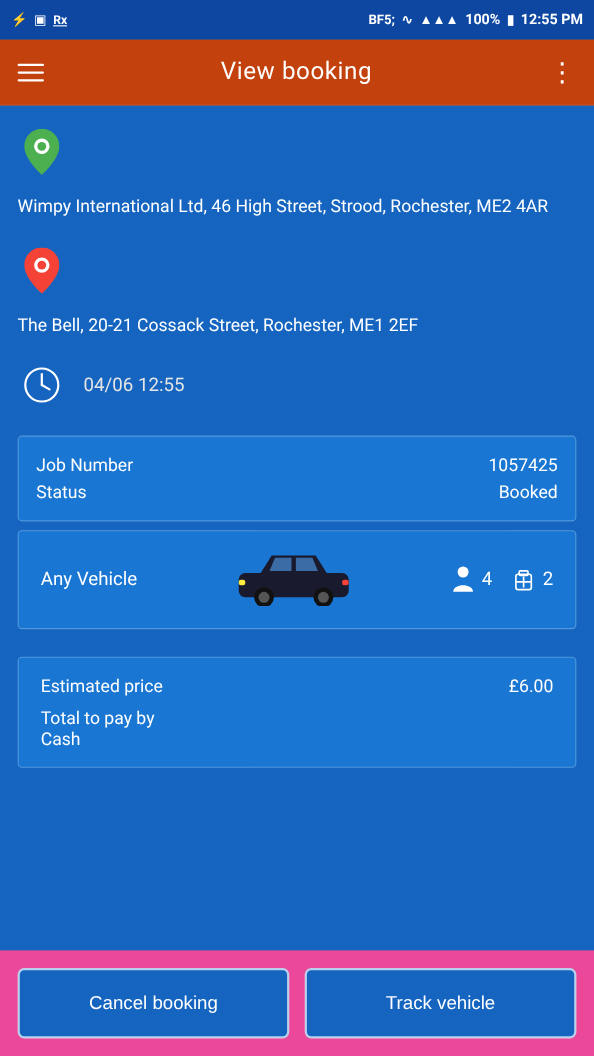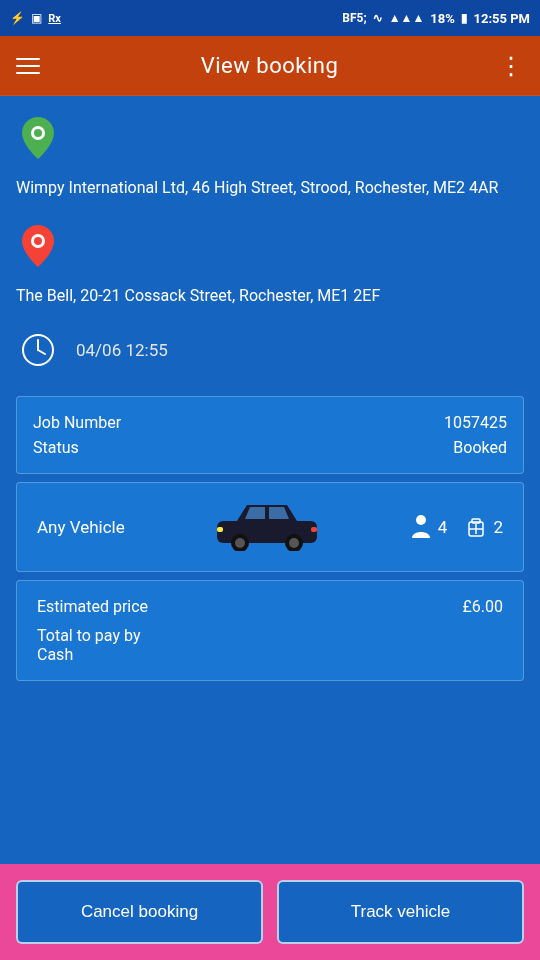--- a/index.html
+++ b/index.html
@@ -171,21 +171,21 @@
       font-size: 16px;
       color: #ffffff;
     }
 
     
     .vehicle-card {
       background-color: #1976D2;
       border: 1px solid rgba(255,255,255,0.25);
       border-radius: 4px;
       padding: 16px 20px;
-      margin-bottom: 8px;
+      margin-bottom: 25px;
       display: flex;
       align-items: center;
       justify-content: space-between;
       min-height: 90px;
     }
 
     .vehicle-name {
       font-size: 17px;
       color: #ffffff;
     }
@@ -293,21 +293,21 @@
 <div class="status-bar">
   <div class="status-bar-left">
     <span class="status-icon">⚡</span>
     <span class="status-icon">▣</span>
     <span class="status-icon" style="font-size:11px;font-weight:bold;text-decoration:underline;">Rx</span>
   </div>
   <div class="status-bar-right">
     <span class="status-icon">	BF5;</span>
     <span class="status-icon">∿</span>
     <span class="status-icon">▲▲▲</span>
-    <span>18%</span>
+    <span>100%</span>
     <span class="status-icon">▮</span>
     <span>12:55 PM</span>
   </div>
 </div>
 
 <div class="header">
   <div class="menu-icon">
     <span></span>
     <span></span>
     <span></span>

